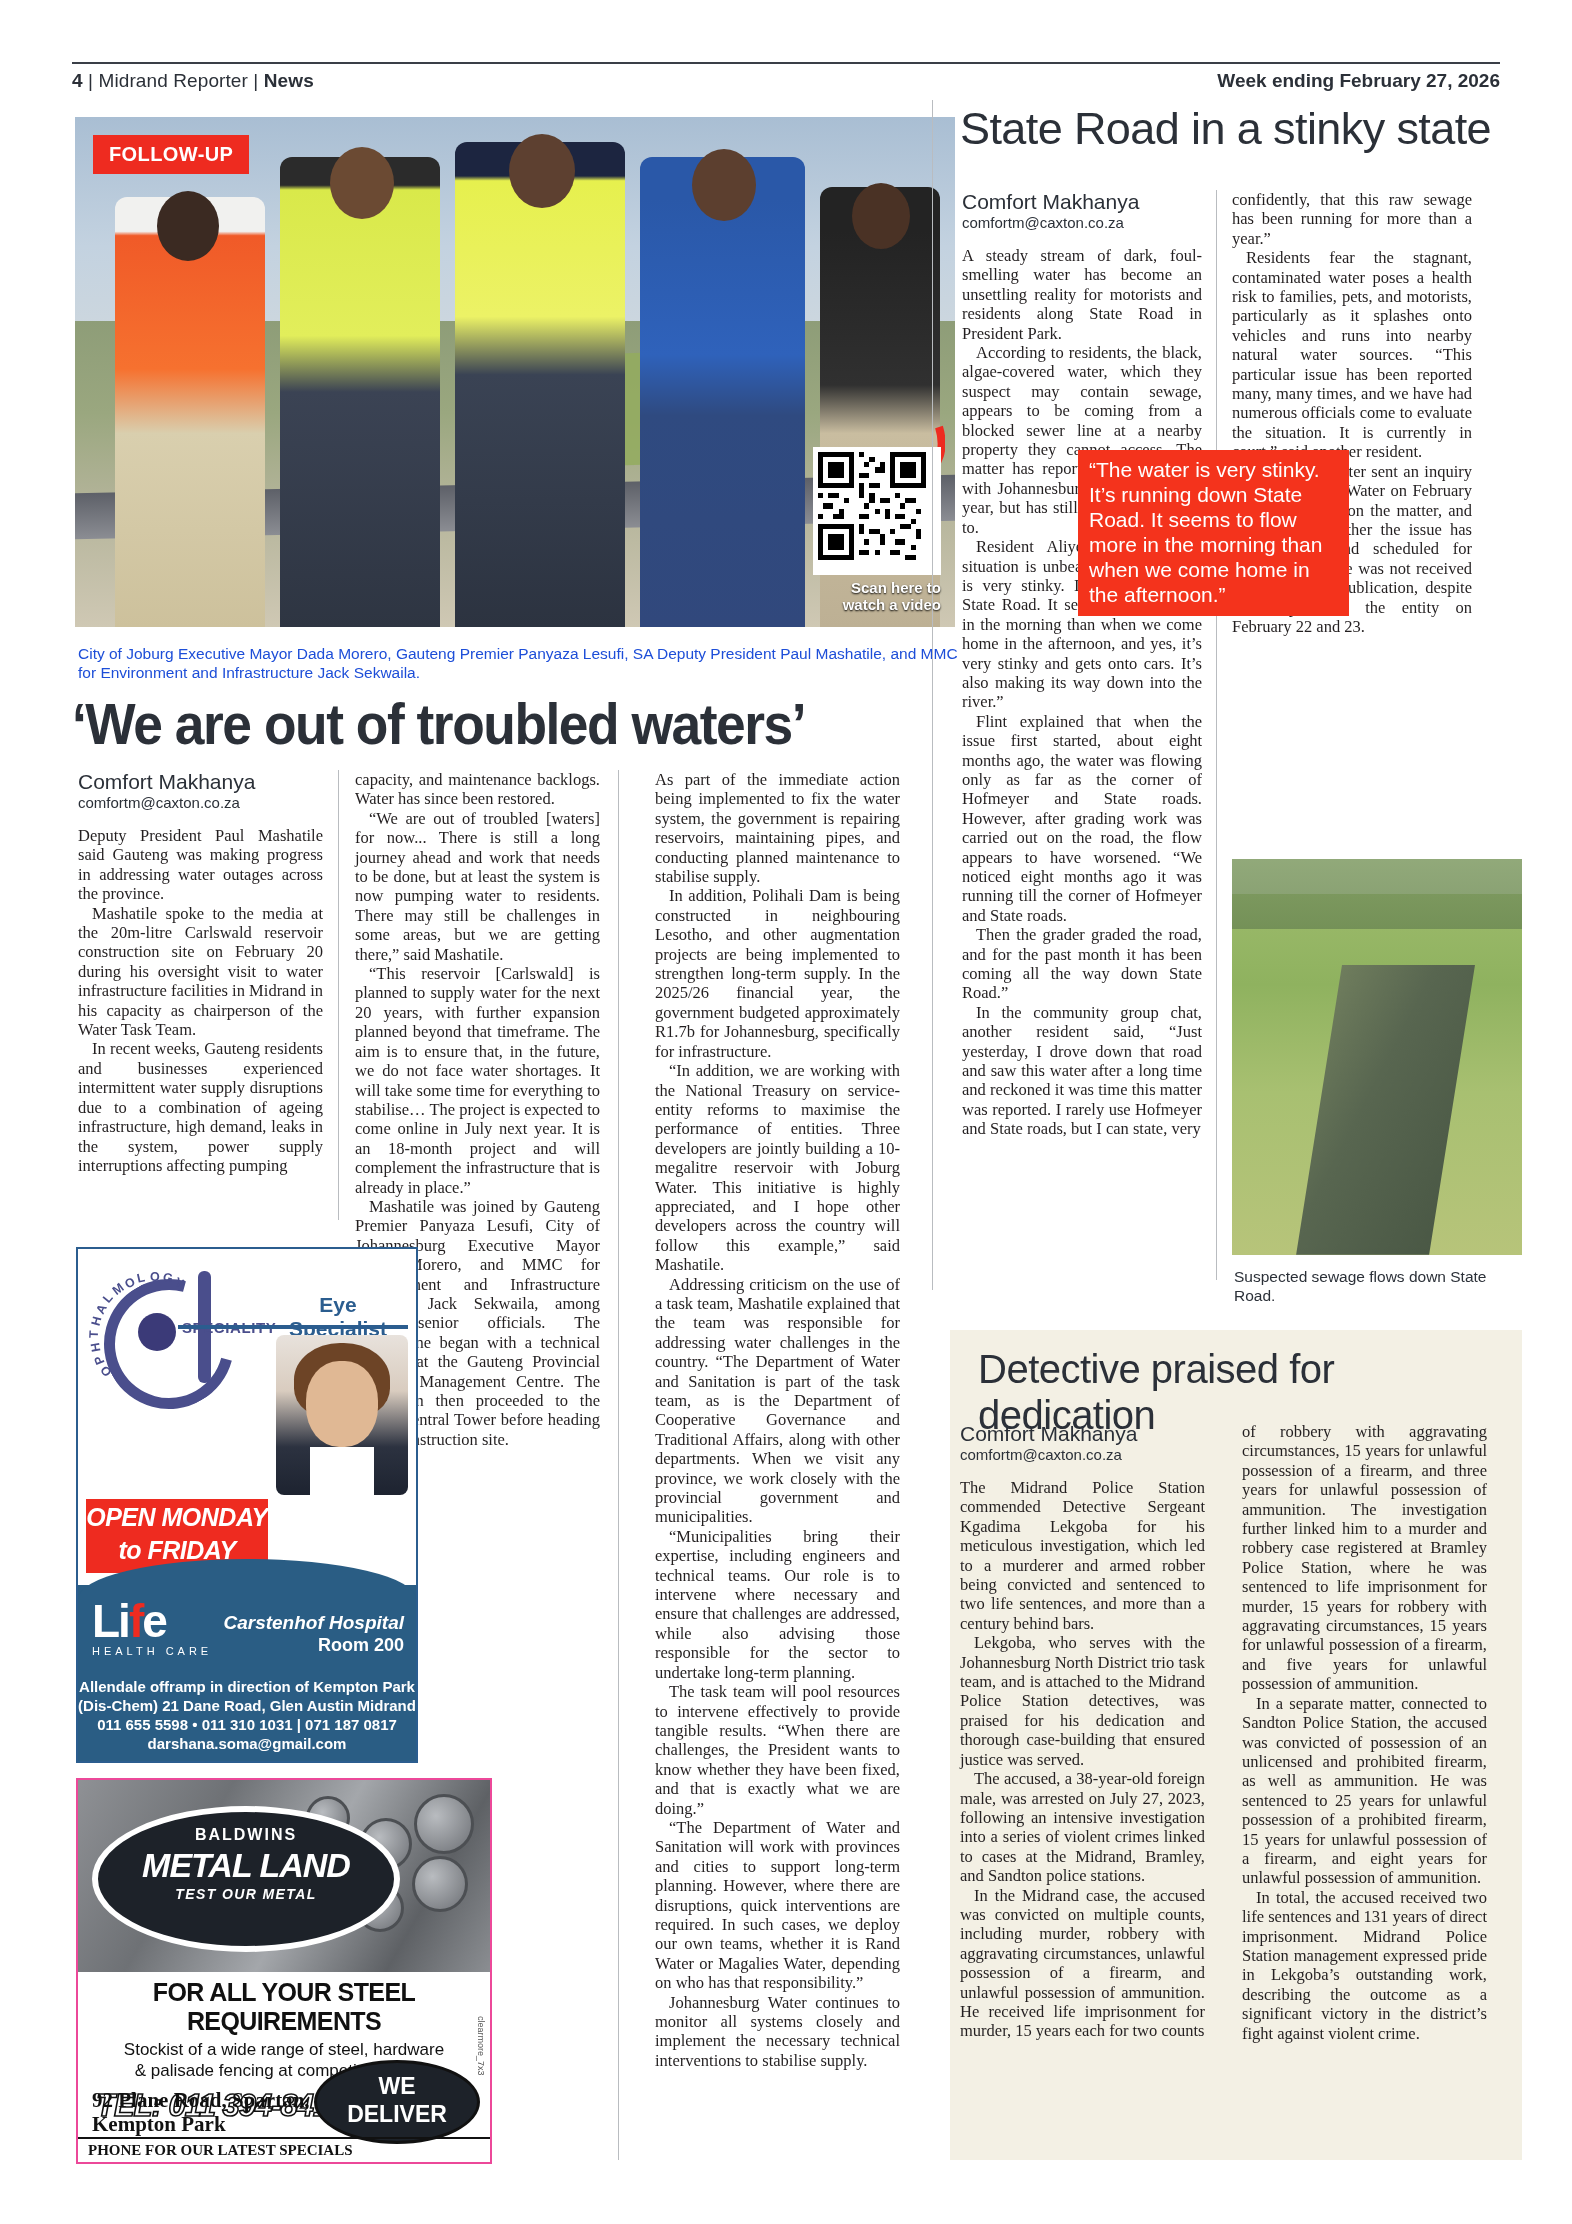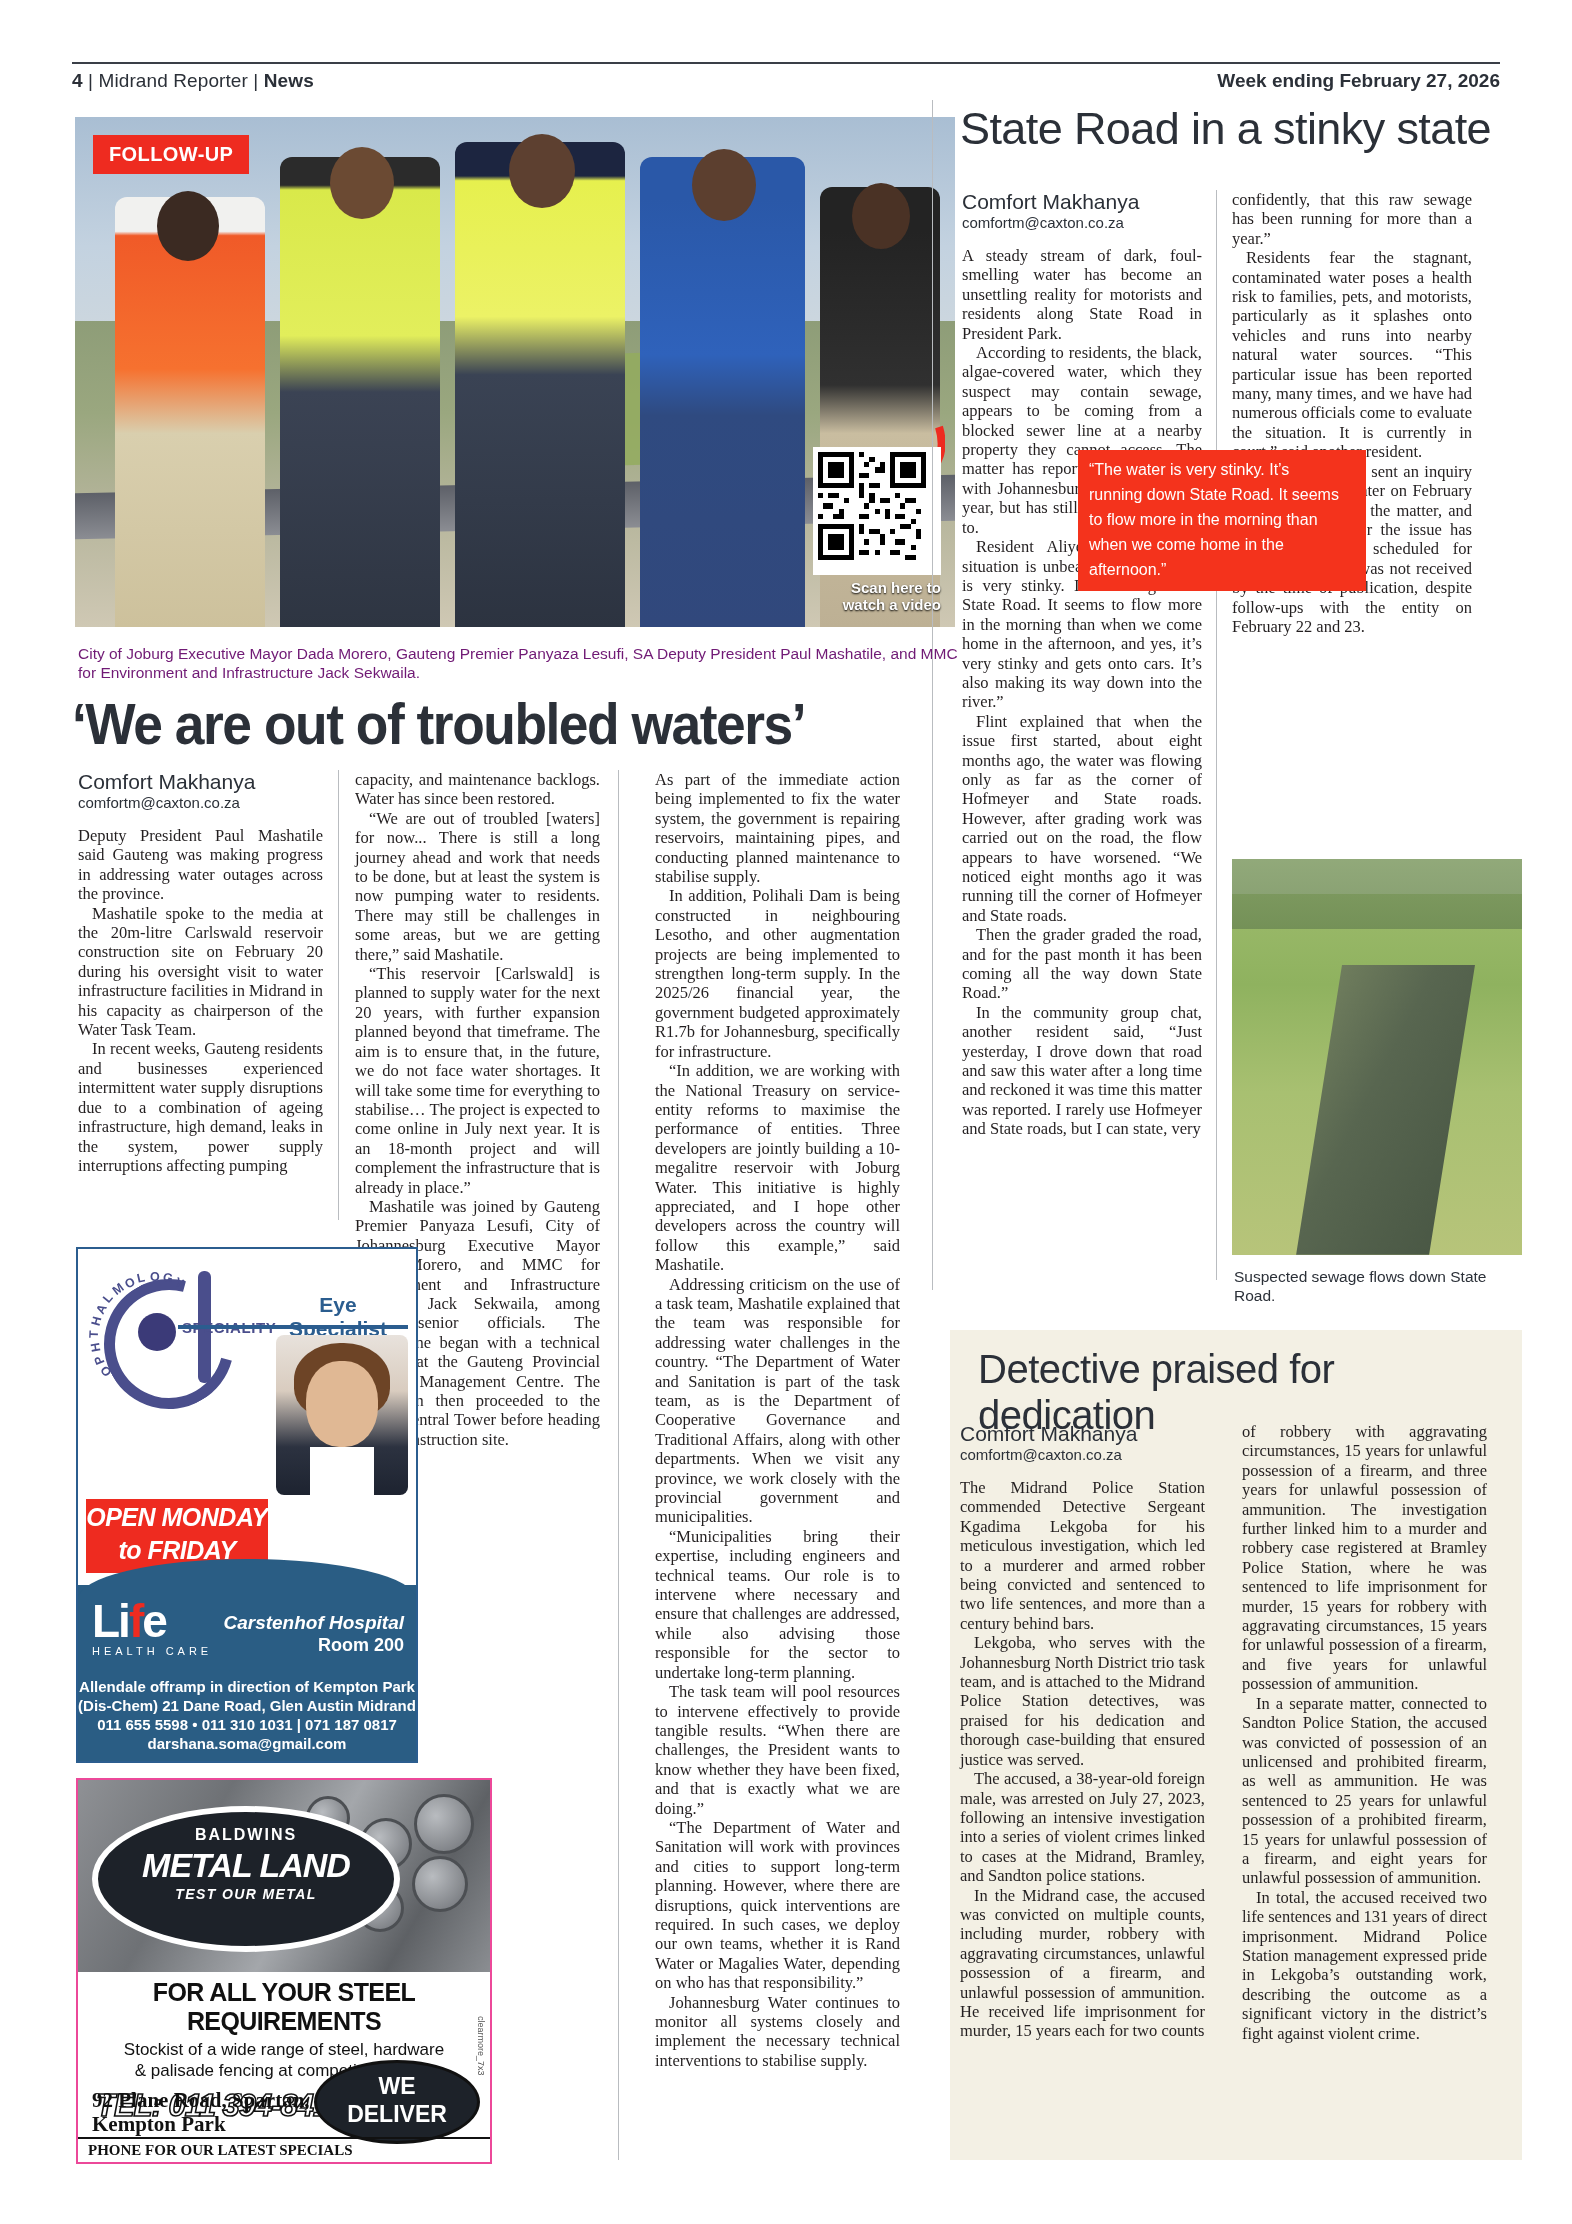--- a/index.html
+++ b/index.html
@@ -57,21 +57,21 @@
             font-family:"Liberation Sans",sans-serif;font-weight:bold;font-size:20px;
             letter-spacing:.4px;padding:8px 16px;}
   .qr-wrap{position:absolute;right:14px;bottom:14px;width:160px;}
   .qr{width:118px;height:118px;background:#fff;padding:5px;margin-left:auto;}
   .qr svg{display:block;}
   .qr-cap{font-family:"Liberation Sans",sans-serif;font-weight:bold;font-size:15px;
           color:#fff;text-align:right;line-height:17px;margin-top:4px;text-shadow:0 1px 2px #000;}
   .arrow{position:absolute;right:10px;bottom:142px;width:44px;height:60px;}
 
   .photo-caption{position:absolute;left:78px;top:645px;width:880px;
-                 font-family:"Liberation Sans",sans-serif;font-size:15.5px;line-height:18.5px;color:#701a75;}
+                 font-family:"Liberation Sans",sans-serif;font-size:15.5px;line-height:18.5px;color:#1d4ed8;}
 
   .main-head{position:absolute;left:72px;top:694px;width:890px;
              font-family:"Liberation Sans",sans-serif;font-weight:bold;
              font-size:58px;line-height:60px;letter-spacing:-1.6px;color:#2b3038;
              transform:scaleX(.92);transform-origin:left top;}
 
   .lcol1{position:absolute;left:78px;top:770px;width:245px;}
   .lcol2{position:absolute;left:355px;top:770px;width:245px;}
   .lcol3{position:absolute;left:655px;top:770px;width:245px;}
 
@@ -79,22 +79,22 @@
   .vrule{position:absolute;width:1px;background:#b9bcc0;}
 
   
   .r-head{position:absolute;left:960px;top:104px;width:560px;
           font-family:"Liberation Sans",sans-serif;font-size:45px;line-height:50px;
           color:#2b3038;letter-spacing:-.6px;}
   .rcol1{position:absolute;left:962px;top:190px;width:240px;}
   .rcol2{position:absolute;left:1232px;top:190px;width:240px;}
   .pullquote{position:absolute;left:1078px;top:450px;width:250px;
              background:#f4331c;color:#fff;
-             font-family:"Liberation Sans",sans-serif;font-size:16px;line-height:25px;
-             padding:7px 27px 9px 11px;z-index:5;}
+             font-family:"Liberation Sans",sans-serif;font-size:21px;line-height:25px;
+             padding:7px 10px 9px 11px;z-index:5;}
 
   .r-photo{position:absolute;left:1232px;top:815px;width:290px;height:440px;overflow:hidden;}
   .rp-sky{position:absolute;inset:0;background:linear-gradient(#cdd8d0 0%,#b9c9b2 18%,#9fb88d 32%,#8fae78 45%,#7f a060 100%);}
   .rp-grass{position:absolute;left:0;top:18%;width:100%;height:82%;
             background:linear-gradient(#9cba6b 0%,#8fb25f 25%,#a8c071 55%,#b7c47a 100%);}
   .rp-water{position:absolute;left:30%;top:34%;width:46%;height:66%;
             background:linear-gradient(110deg,#6f7d5d,#586650 40%,#4a5845 100%);
             transform:skewX(-9deg);filter:blur(.4px);}
   .rp-trees{position:absolute;left:0;top:10%;width:100%;height:16%;
             background:linear-gradient(#7e9a62,#6e8a55);opacity:.85;}

